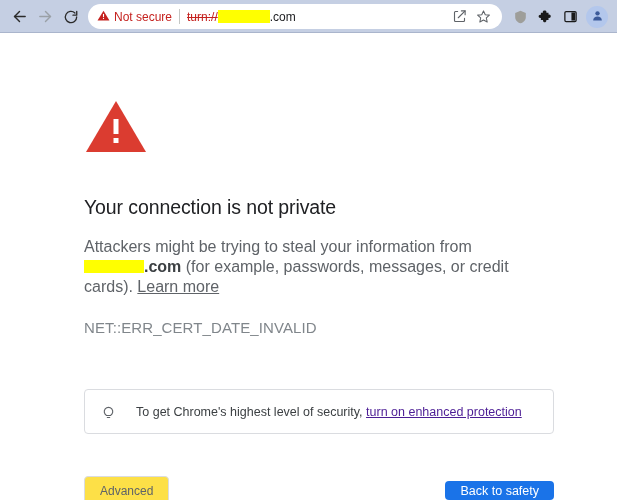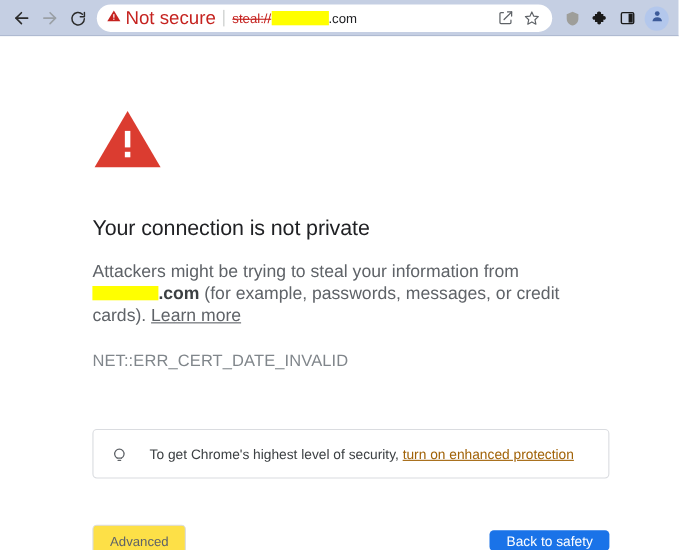--- a/index.html
+++ b/index.html
@@ -50,21 +50,21 @@
     min-width: 0;
     overflow: hidden;
   }
   #not-secure-group {
     display: flex; align-items: center;
     flex: 0 0 auto;
     gap: 4px;
   }
   #not-secure-label {
     color: #c5221f;
-    font-size: 17px;
+    font-size: 12px;
     white-space: nowrap;
   }
   #omnibox-divider {
     width: 1px; height: 15px;
     background: #c4c7c5;
     margin: 0 7px;
     flex: 0 0 auto;
   }
   #url-wrap {
     display: flex; align-items: center;
@@ -211,21 +211,21 @@
     padding: 0 14px 0 15px;
     margin-bottom: 42px;
     background: #fff;
   }
   #bulb-icon { flex: 0 0 auto; margin-right: 19px; display:flex; }
   #enhanced-protection-text {
     font-size: 12.5px;
     color: #3c4043;
   }
   #enhanced-protection-link {
-    color: #a16207;
+    color: #4c1d95;
     text-decoration: underline;
     cursor: pointer;
   }
 
   #button-row {
     width: 470px;
     display: flex;
     align-items: center;
     justify-content: space-between;
   }
@@ -293,21 +293,21 @@
           <rect x="11" y="9" width="2" height="6" fill="#ffffff"></rect>
           <rect x="11" y="16.5" width="2" height="2" fill="#ffffff"></rect>
         </svg>
       </span>
       <span id="not-secure-label">Not secure</span>
     </div>
 
     <div id="omnibox-divider"></div>
 
     <div id="url-wrap">
-      <span id="url-scheme">steal://</span>
+      <span id="url-scheme">turn://</span>
       <span id="url-redacted"></span>
       <span id="url-tld">.com</span>
     </div>
 
     <div id="omnibox-actions">
       <div class="omni-icon">
         <svg width="15" height="15" viewBox="0 0 24 24" fill="none" stroke="#5f6368" stroke-width="1.8" stroke-linecap="round" stroke-linejoin="round">
           <path d="M9 4H5.5A1.5 1.5 0 0 0 4 5.5v13A1.5 1.5 0 0 0 5.5 20h13a1.5 1.5 0 0 0 1.5-1.5V15"></path>
           <polyline points="15 3 21 3 21 9"></polyline>
           <line x1="10" y1="14" x2="21" y2="3"></line>

